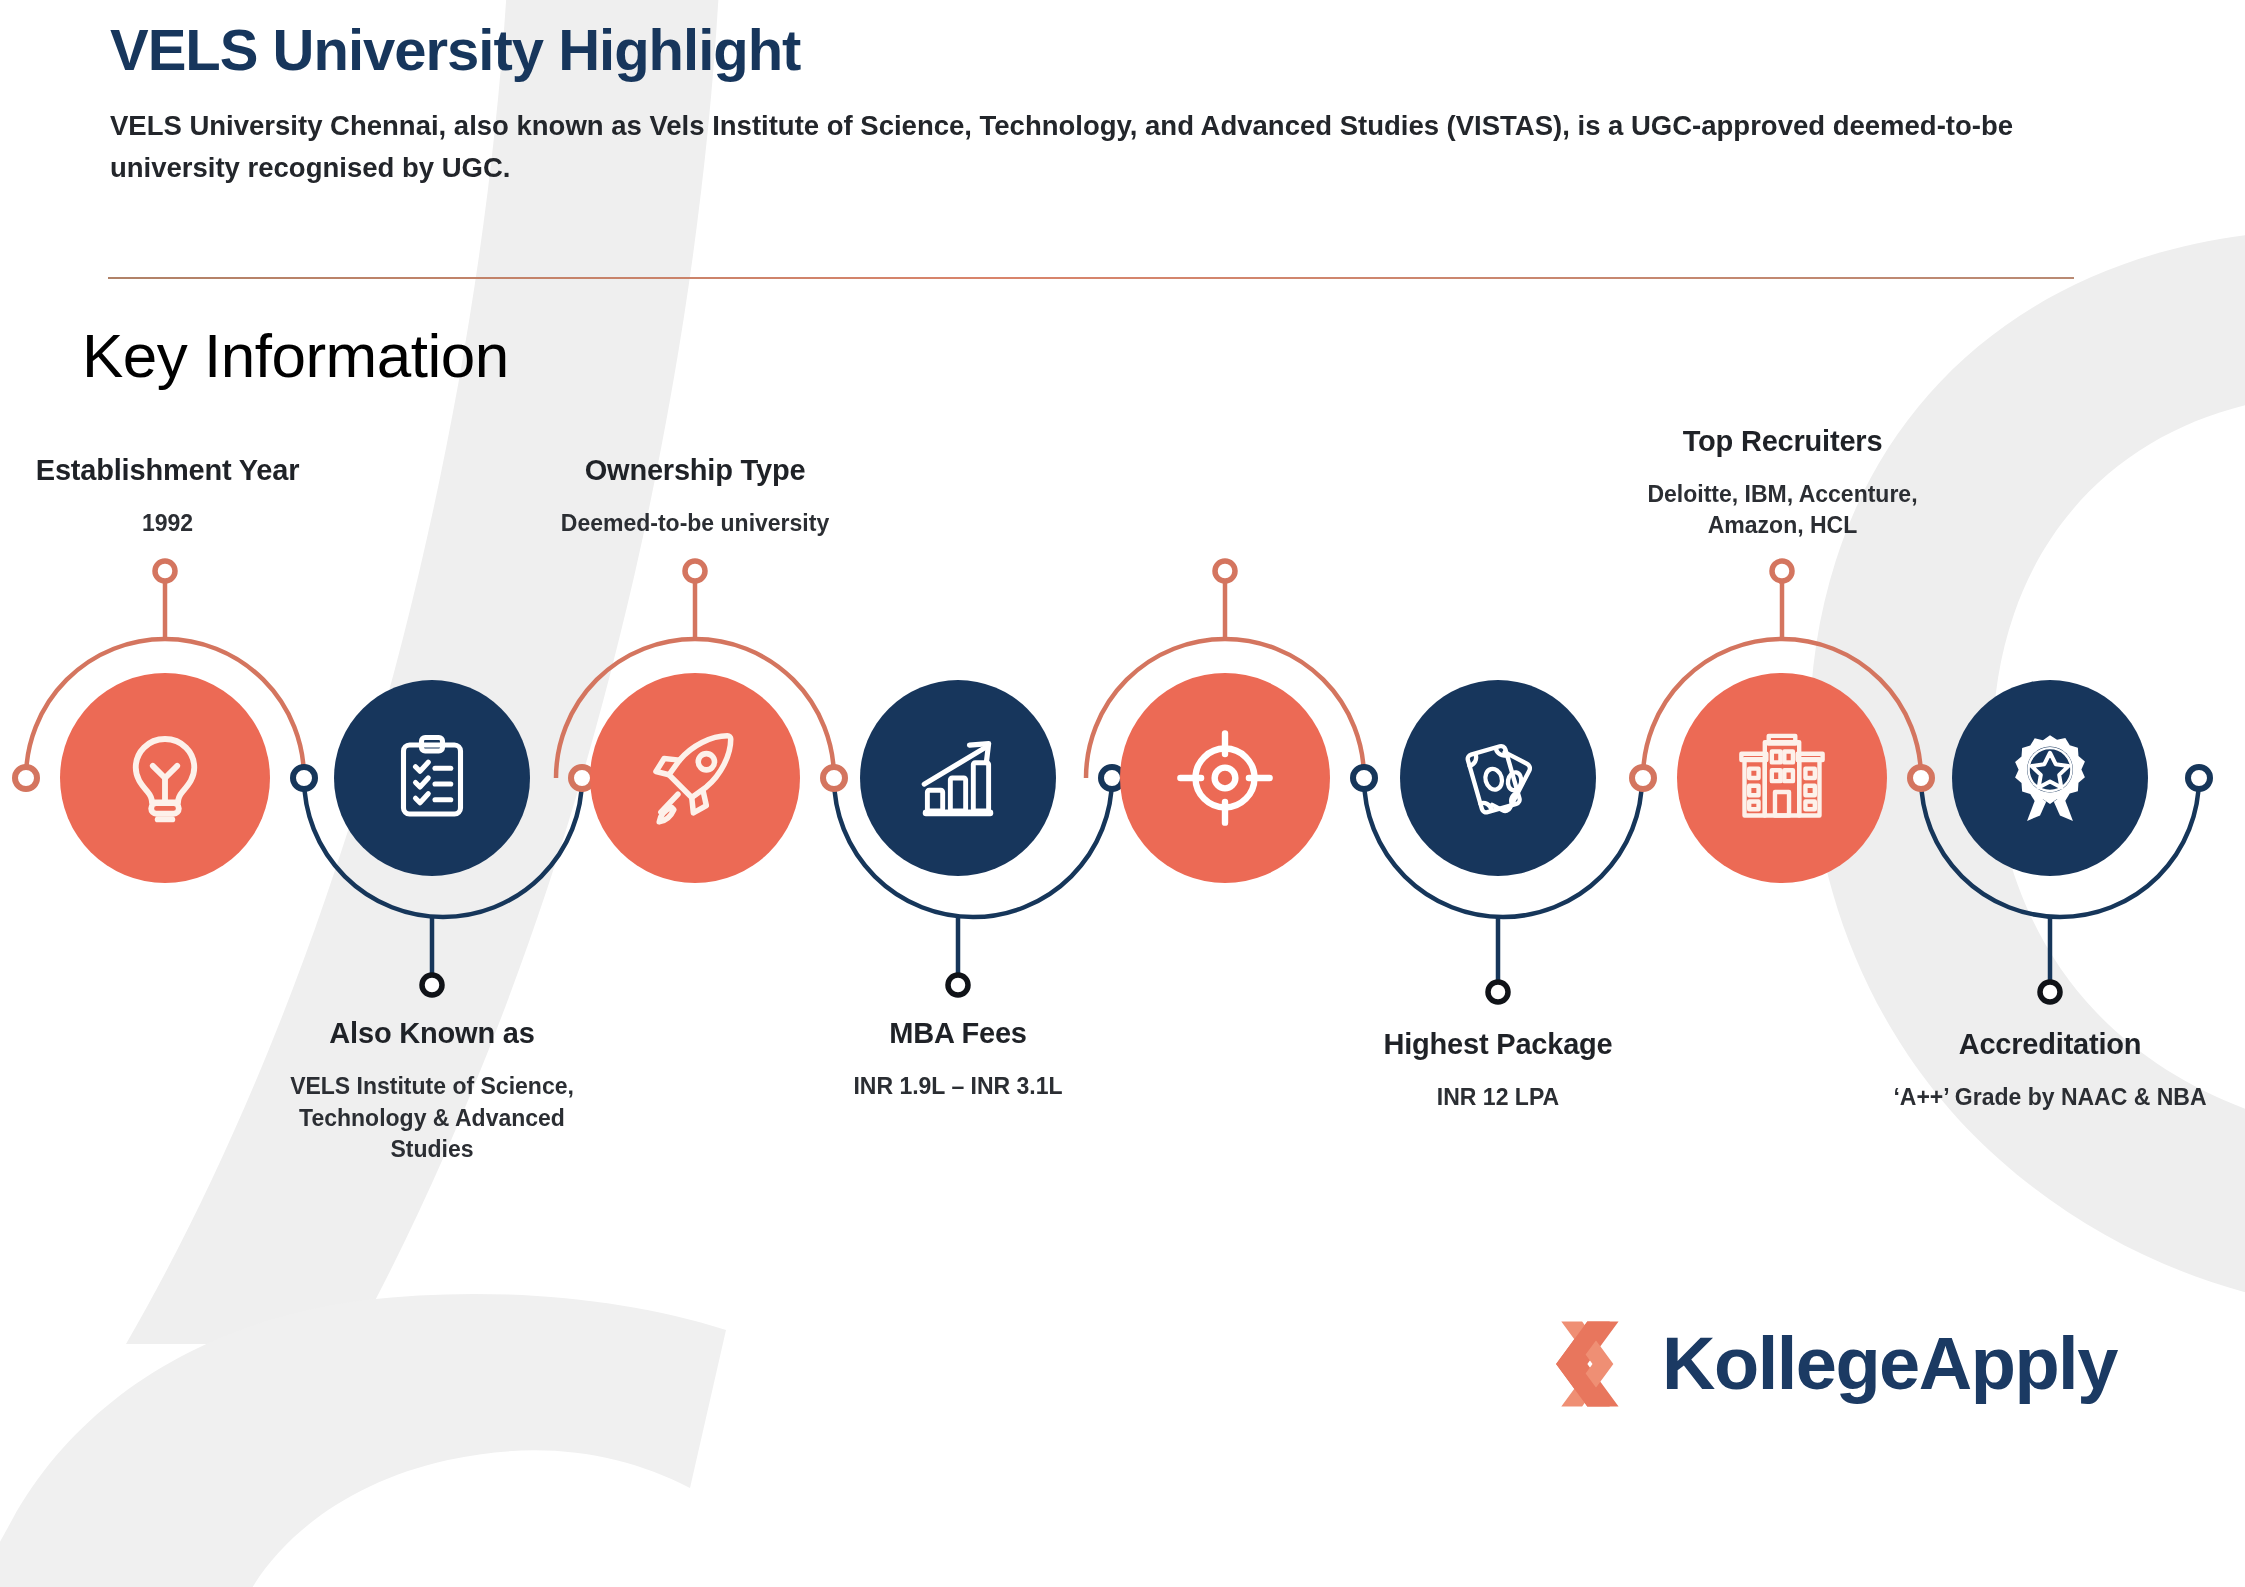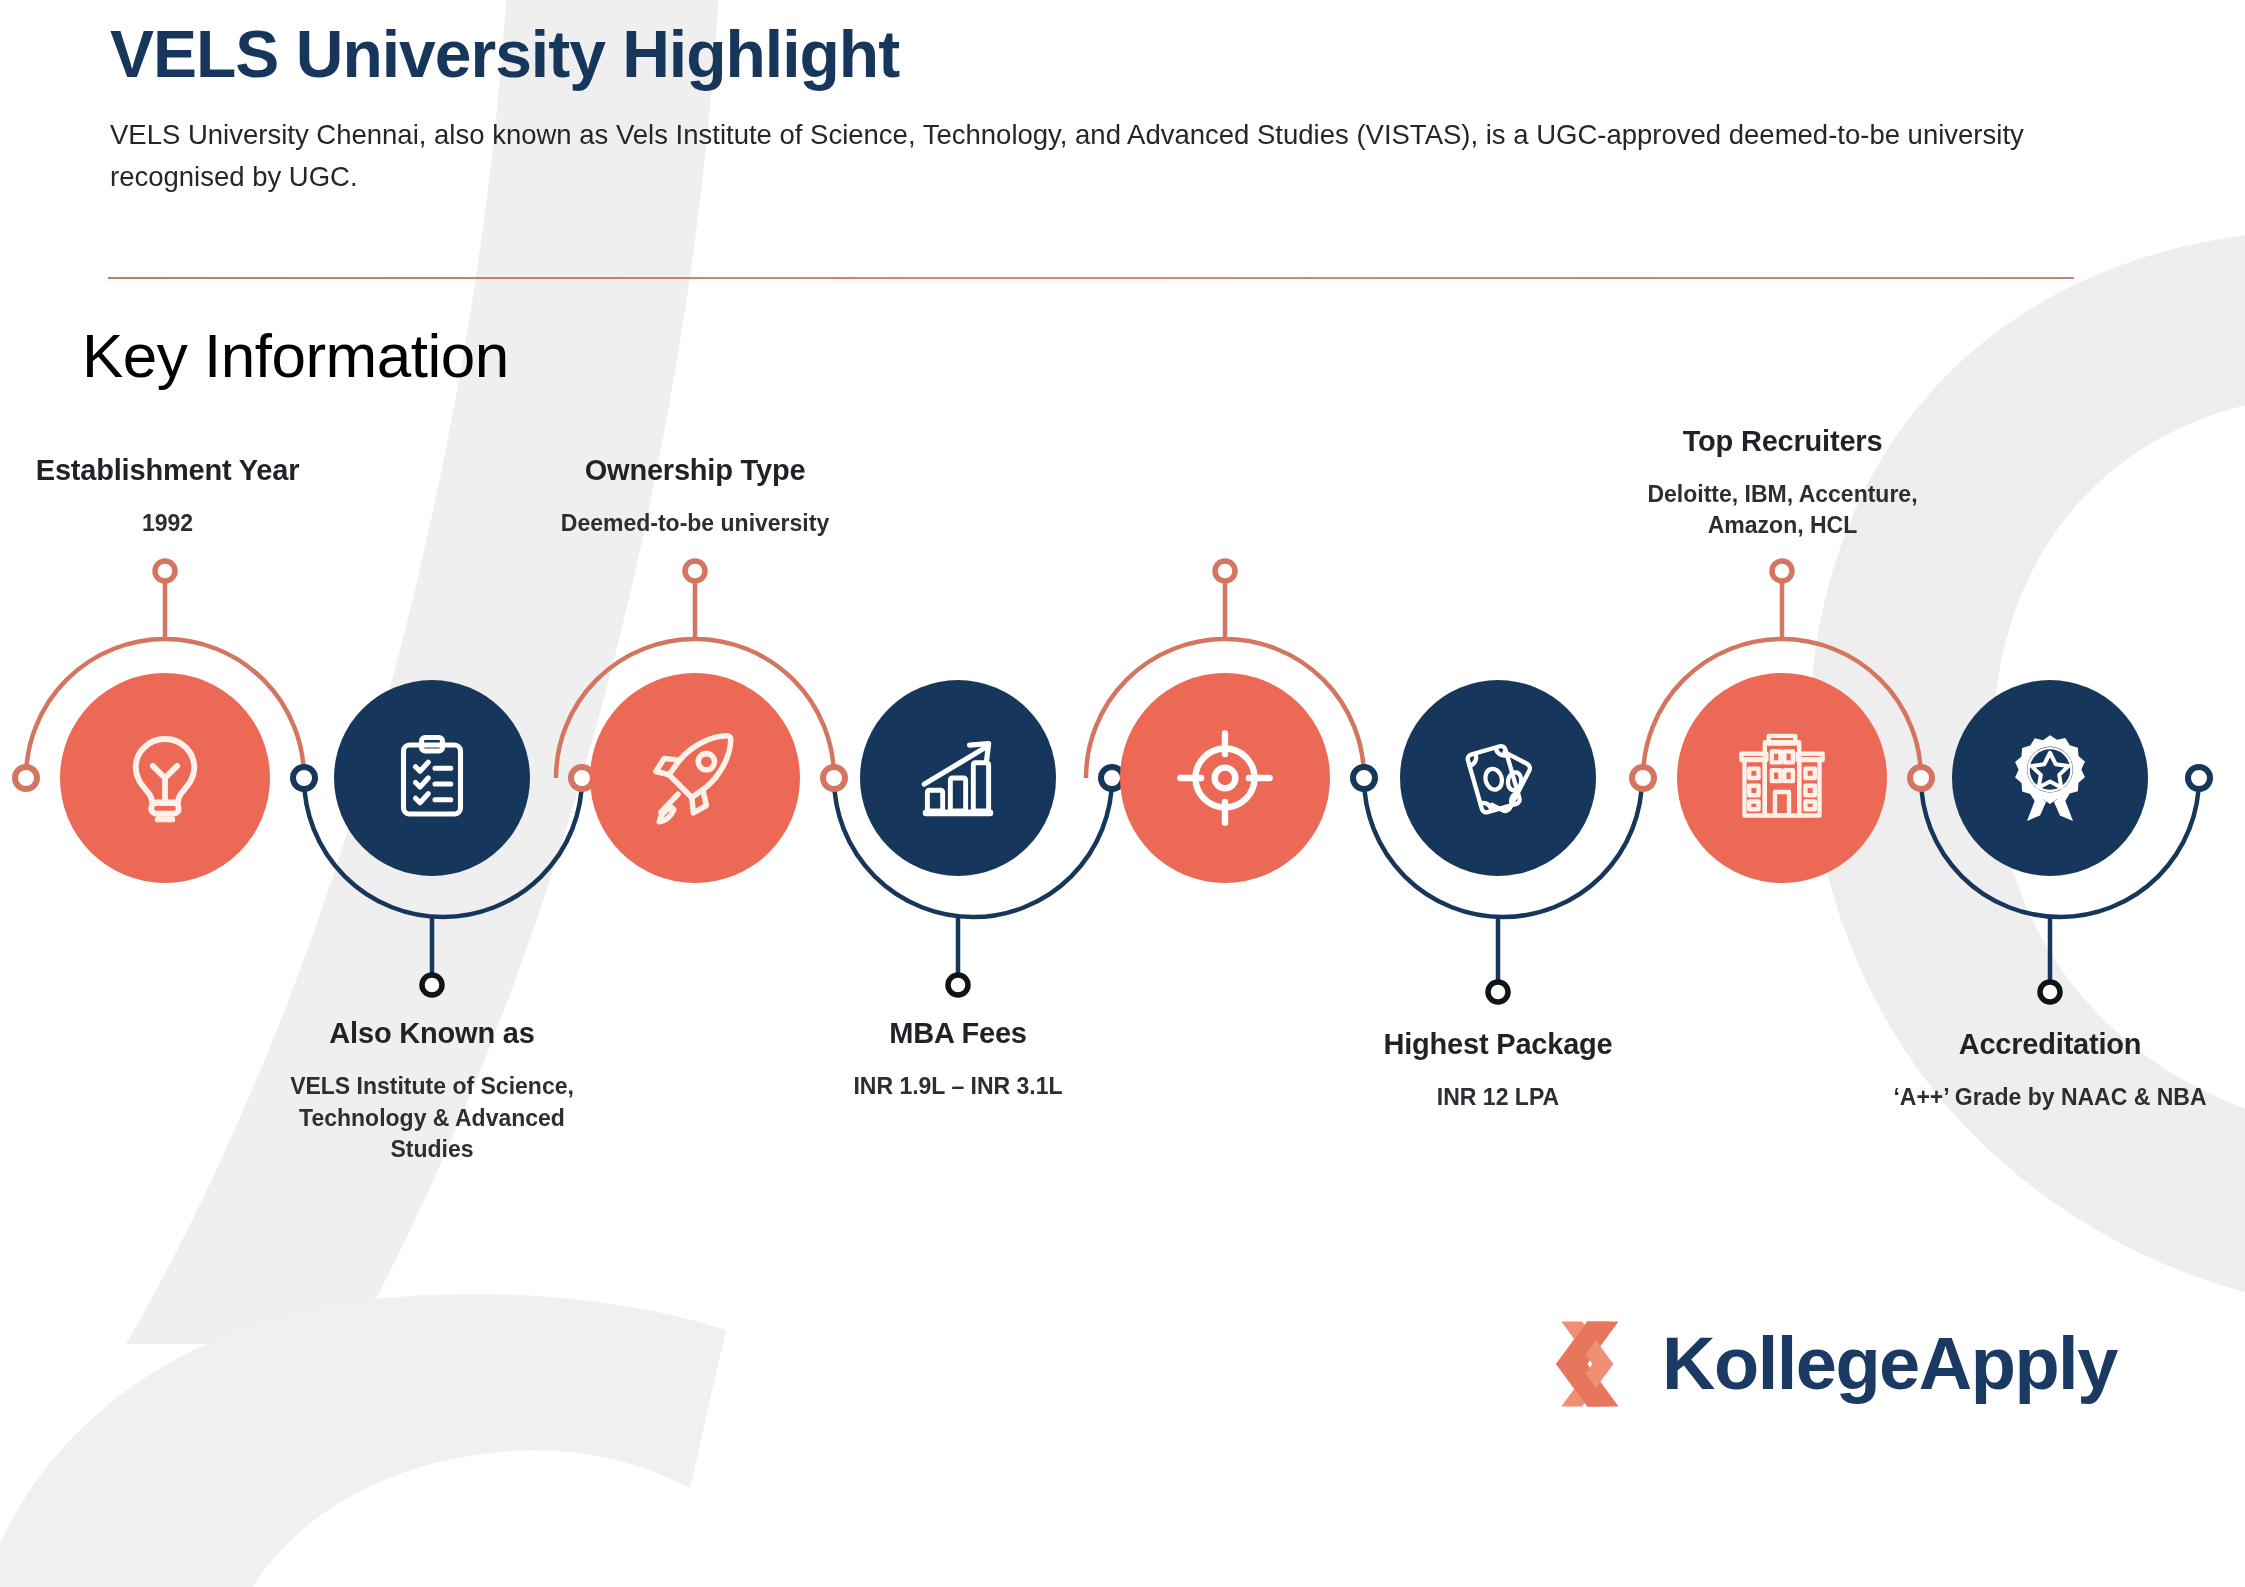--- a/index.html
+++ b/index.html
@@ -11,26 +11,26 @@
     position:relative;
   }
   .stage{position:absolute;inset:0;overflow:hidden;}
 
   
   .bg-deco{position:absolute;inset:0;z-index:0;pointer-events:none;}
 
   
   .header{position:absolute;left:110px;top:18px;width:2010px;z-index:4;}
   .title{
-    font-size:66px;font-weight:bold;color:#17365c;
+    font-size:58px;font-weight:bold;color:#17365c;
     letter-spacing:-1px;line-height:1.12;margin:0;
   }
   .subtitle{
     font-size:27.5px;color:#23262b;line-height:1.52;margin:22px 0 0 0;
-    font-weight:400;max-width:1960px;
+    font-weight:700;max-width:1960px;
   }
   .divider{
     position:absolute;left:108px;top:277px;width:1966px;height:2px;
     background:linear-gradient(90deg,#b08268,#d9846b 45%,#b98a73);
     z-index:4;
   }
   .section-title{
     position:absolute;left:82px;top:320px;
     font-size:62px;color:#000000;font-weight:400;letter-spacing:-0.5px;
     z-index:4;

